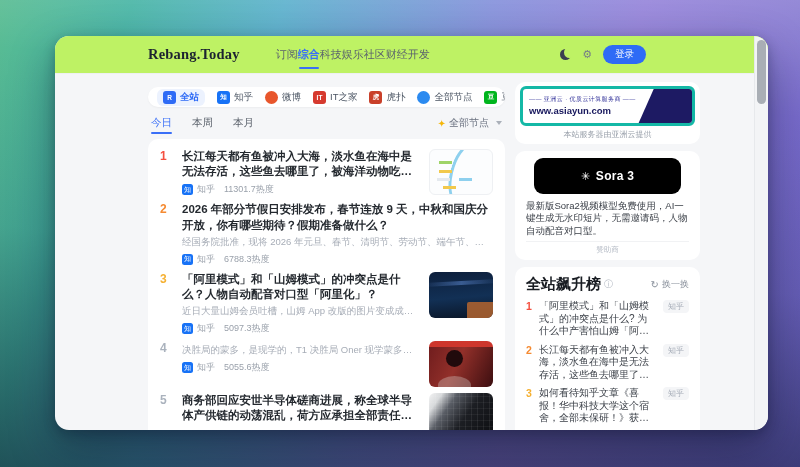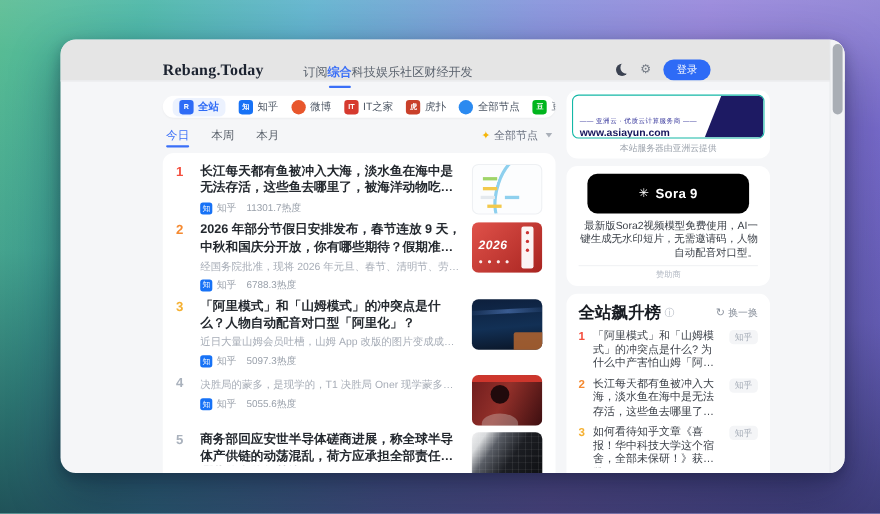--- a/index.html
+++ b/index.html
@@ -7,21 +7,21 @@
   body{
     font-family:"Liberation Sans","DejaVu Sans",sans-serif;
     background:linear-gradient(108deg,#59bc92 0%,#45b4a4 14%,#56aecb 30%,#7b88d8 52%,#8a77d6 68%,#6c63c4 100%);
     position:relative;
   }
   body::before{content:"";position:absolute;inset:0;
     background:linear-gradient(185deg,rgba(255,255,255,.20) 0%,rgba(255,255,255,0) 22%,rgba(5,20,40,.12) 55%,rgba(3,12,30,.58) 100%);}
   .window{position:absolute;left:55px;top:36px;width:713px;height:394px;border-radius:14px;overflow:hidden;
     background:#f5f6f8;box-shadow:0 18px 45px rgba(8,16,38,.40),0 4px 12px rgba(8,16,38,.28);}
   
-  .hdr{height:38px;background:#e5e5e5;border-bottom:1px solid #eef0f2;display:flex;align-items:flex-end;
+  .hdr{height:38px;background:#bef264;border-bottom:1px solid #eef0f2;display:flex;align-items:center;
     padding:0 122px 0 93px;position:relative;z-index:2}
   .logo{font-family:"Liberation Serif","DejaVu Serif",serif;font-weight:700;font-size:14.5px;color:#1c2330;letter-spacing:.2px}
   .nav{display:flex;margin-left:36px}
   .nav-item{font-size:11px;color:#5a626d;cursor:pointer;position:relative;text-decoration:none}
   .nav-item[data-active="true"]{color:#3a6ff7;font-weight:700}
   .nav-item[data-active="true"]::after{content:"";position:absolute;left:1px;right:1px;bottom:-7px;height:2px;background:#3a6ff7;border-radius:2px}
   .hdr-right{margin-left:auto;display:flex;align-items:center;gap:11px}
   .moon{width:11px;height:11px;border-radius:50%;box-shadow:inset 4px -2px 0 0 #3a4150;display:inline-block}
   .gear{font-size:11px;color:#767d87;line-height:1}
   .login-btn{background:#2e6bf6;color:#fff;font-size:9.5px;padding:3px 12px;border-radius:999px;border:none;cursor:pointer}
@@ -87,35 +87,35 @@
   .thumb[data-thumb="esports"]::before{content:"";position:absolute;left:17px;top:9px;width:17px;height:17px;border-radius:50%;background:#210a0c}
   .thumb[data-thumb="esports"]::after{content:"";position:absolute;left:9px;bottom:-7px;width:33px;height:18px;border-radius:50% 50% 0 0;background:#d8d2cc;opacity:.35}
   .thumb[data-thumb="wafer"]{background:linear-gradient(125deg,#f2f2f3 0%,#d8dadc 14%,#5a5e66 30%,#1c1e23 55%,#0c0d10 100%)}
   .thumb[data-thumb="wafer"]::after{content:"";position:absolute;inset:0;
     background-image:repeating-linear-gradient(90deg,rgba(255,255,255,.07) 0 1px,transparent 1px 6px),
     repeating-linear-gradient(0deg,rgba(255,255,255,.05) 0 1px,transparent 1px 6px)}
   
   .sidebar{width:185px;margin-left:10px;flex:0 0 auto;display:flex;flex-direction:column;gap:7px;margin-top:8px}
   .card{background:#fff;border-radius:10px}
   .ad-card{padding:4px 5px 2px}
-  .ad-banner{height:40px;border-radius:6px;position:relative;overflow:hidden;background:#fff;border:1px solid #14b8a6;padding:19px 6px}
+  .ad-banner{height:40px;border-radius:6px;position:relative;overflow:hidden;background:#fff;border:3px solid #14b8a6;padding:6px 6px}
   .ad-shape{position:absolute;right:0;top:0;bottom:0;width:58px;background:#1d1a63;clip-path:polygon(34% 0,100% 0,100% 100%,8% 100%);
     background-image:radial-gradient(circle at 40% 28%,rgba(255,255,255,.75) 1.2px,transparent 2px),
     radial-gradient(circle at 64% 58%,rgba(130,170,255,.85) 1.3px,transparent 2.2px),
     radial-gradient(circle at 50% 80%,rgba(255,255,255,.5) 1px,transparent 1.8px),
     radial-gradient(circle at 78% 36%,rgba(150,195,255,.7) 1.5px,transparent 2.4px),#1d1a63}
   .ad-tagline{font-size:6px;color:#33339a;letter-spacing:.4px;position:relative;z-index:1}
   .ad-url{font-size:9.5px;font-weight:800;color:#16165c;position:relative;z-index:1;margin-top:1px}
   .ad-pill{display:inline-block;background:#232064;color:#fff;font-size:6.5px;padding:1px 5px;border-radius:2px;margin-top:1px;position:relative;z-index:1}
   .ad-caption{text-align:center;font-size:8px;color:#9aa1ab;padding:3px 0 2px}
   .sora-card{padding:6px 11px 5px}
   .sora-box{background:#000;height:36px;border-radius:9px;margin:1px 8px 6px;display:flex;align-items:center;justify-content:center;gap:6px;color:#fff}
   .sora-logo{font-size:11px;line-height:1}
   .sora-name{font-size:12px;font-weight:700;letter-spacing:.3px}
-  .sora-text{font-size:9.5px;color:#3c4149;text-align:right;line-height:1.3}
+  .sora-text{font-size:9.5px;color:#3c4149;text-align:left;line-height:1.3}
   .sora-foot{margin-top:4px;border-top:1px solid #f1f2f4;padding-top:3px;text-align:center;font-size:7.5px;color:#b6bcc6}
   .rise-card{padding:8px 11px 10px;display:flex;flex-direction:column}
   .rise-head{display:flex;align-items:center}
   .rise-title{font-size:15px;font-weight:700;color:#181c22}
   .info{font-size:9px;color:#b3b9c2;margin-left:3px}
   .rise-refresh{margin-left:auto;display:inline-flex;align-items:center;gap:3px;font-size:9px;color:#8a919c;cursor:pointer}
   .ref-ico{font-size:10px;line-height:1}
   .rise-list{margin-top:6px;display:flex;flex-direction:column;gap:6px}
   .rise-item{display:flex;align-items:flex-start;cursor:pointer}
   .rise-rank{width:13px;flex:0 0 auto;font-weight:700;font-size:10.5px;color:#aab2bd;line-height:1.3}
@@ -236,23 +236,20 @@
             <span class="rank" data-rank="2">2</span>
             <div class="news-body">
               <div class="news-title">2026 年部分节假日安排发布，春节连放 9 天，中秋和国庆分开放，你有哪些期待？假期准备做什么？</div>
               <div class="news-sub">经国务院批准，现将 2026 年元旦、春节、清明节、劳动节、端午节、中秋节和国庆…</div>
               <div class="news-meta">
                 <i class="mini-ico" style="background: rgb(23, 114, 246);">知</i>
                 <span>知乎</span>
                 <span class="heat">6788.3热度</span>
               </div>
             </div>
-            <div class="thumb" data-thumb="calendar">
-              <span class="thumb-text">2026</span>
-            </div>
           </div>
 
           <div class="news-item">
             <span class="rank" data-rank="3">3</span>
             <div class="news-body">
               <div class="news-title">「阿里模式」和「山姆模式」的冲突点是什么？人物自动配音对口型「阿里化」？</div>
               <div class="news-sub">近日大量山姆会员吐槽，山姆 App 改版的图片变成成品图等问题，并认为产品加了…</div>
               <div class="news-meta">
                 <i class="mini-ico" style="background: rgb(23, 114, 246);">知</i>
                 <span>知乎</span>
@@ -302,21 +299,21 @@
           <div class="ad-url">www.asiayun.com</div>
           <span class="ad-pill">云服务器/物理服务器/托管</span>
           
         </div>
         <div class="ad-caption">本站服务器由亚洲云提供</div>
       </div>
 
       <div class="card sora-card">
         <div class="sora-box">
           <span class="sora-logo">✳</span>
-          <span class="sora-name">Sora 9</span>
+          <span class="sora-name">Sora 3</span>
         </div>
         <div class="sora-text">最新版Sora2视频模型免费使用，AI一键生成无水印短片，无需邀请码，人物自动配音对口型。</div>
         <div class="sora-foot">赞助商</div>
       </div>
 
       <div class="card rise-card">
         <div class="rise-head">
           <span class="rise-title">全站飙升榜</span>
           <span class="info">ⓘ</span>
           <span class="rise-refresh">

